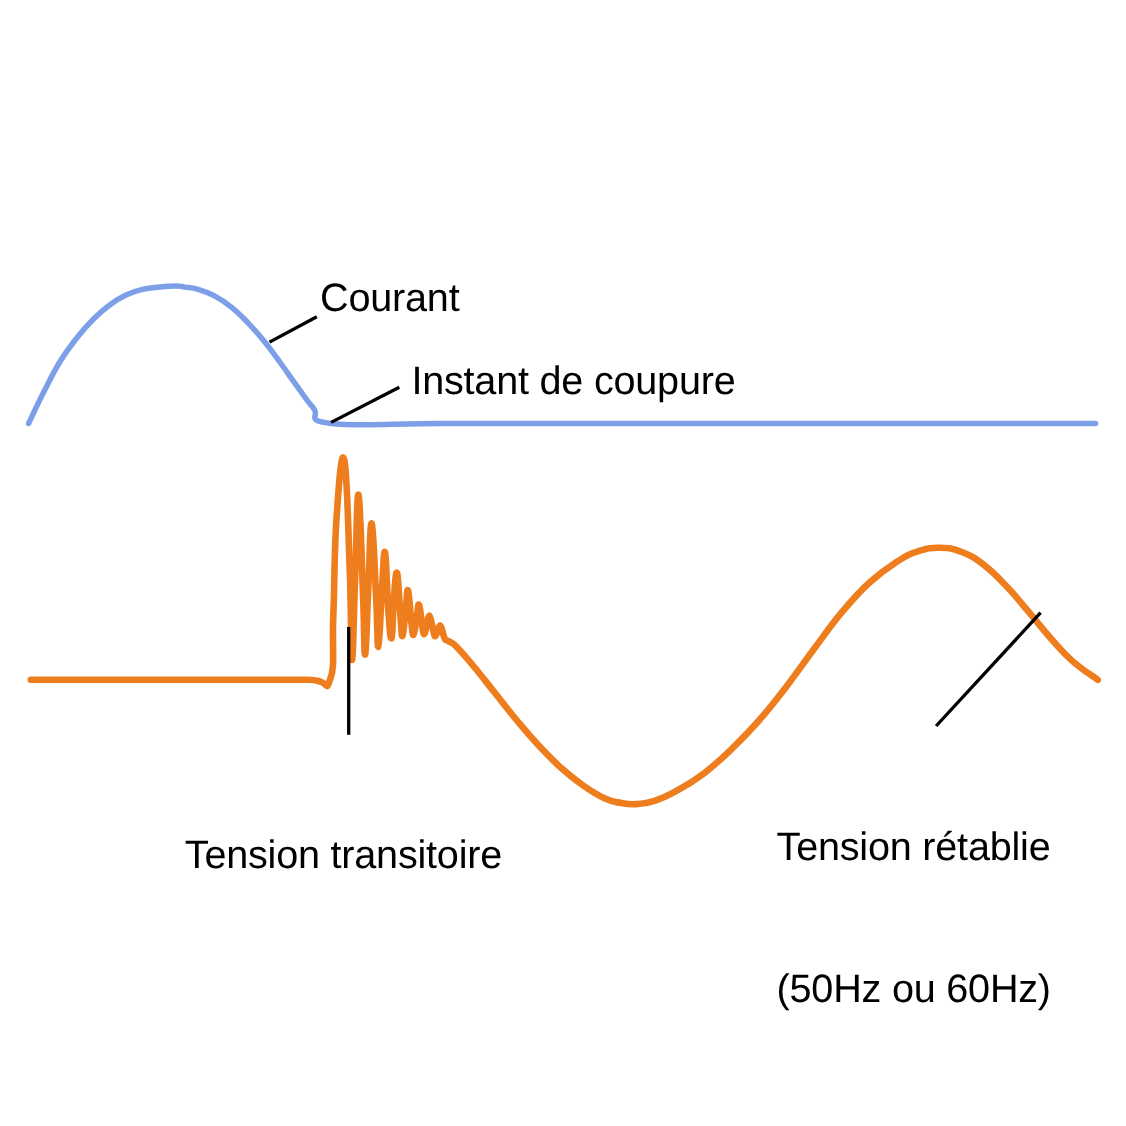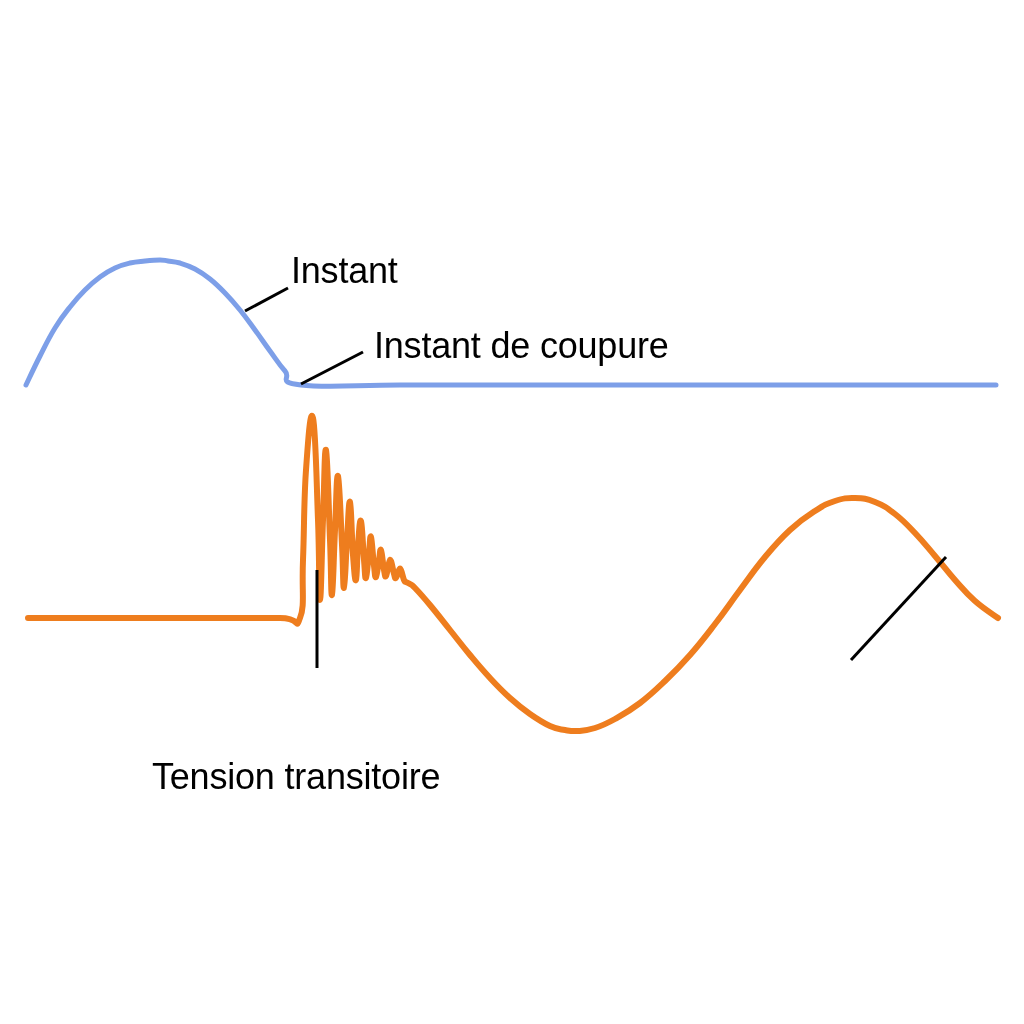--- a/index.html
+++ b/index.html
@@ -26,21 +26,21 @@
     position: absolute;
     color: #000000;
     font-family: "Liberation Sans", sans-serif;
     font-size: 36px;
     line-height: 43px;
     white-space: pre;
     letter-spacing: -0.2px;
   }
   #label-courant { left: 291px; top: 249px; }
   #label-instant { left: 374px; top: 324px; }
-  #label-ttr     { left: 152px; top: 669px; text-align: left; }
+  #label-ttr     { left: 168px; top: 669px; text-align: left; }
   #label-tr      { left: 706px; top: 662px; }
 </style>
 </head>
 <body>
 
 <div id="canvas">
 
   <svg id="plot" viewBox="0 0 1024 1024">
 
     <path id="curve-current" fill="none" stroke="#7d9fe8" stroke-width="5" stroke-linecap="round" stroke-linejoin="round" d="M 26 385 C 29.08 378.62, 33.62 368.54, 40 356 C 46.38 343.46, 48.40 338.78, 55 328 C 61.60 317.22, 63.40 315.36, 70 307 C 76.60 298.64, 78.40 296.60, 85 290 C 91.60 283.40, 93.40 281.84, 100 277 C 106.60 272.16, 108.40 271.08, 115 268 C 121.60 264.92, 123.40 264.54, 130 263 C 136.60 261.46, 138.40 261.66, 145 261 C 151.60 260.34, 154.94 260.00, 160 260 C 165.06 260.00, 163.60 260.34, 168 261 C 172.40 261.66, 174.06 261.24, 180 263 C 185.94 264.76, 188.40 265.48, 195 269 C 201.60 272.52, 203.40 273.72, 210 279 C 216.60 284.28, 218.40 286.18, 225 293 C 231.60 299.82, 233.40 301.86, 240 310 C 246.60 318.14, 248.40 320.98, 255 330 C 261.60 339.02, 263.40 341.98, 270 351 C 276.60 360.02, 278.18 363.52, 285 371 C 291.82 378.48, 275.70 381.92, 301 385 C 326.30 388.08, 356.22 385.00, 400 385 C 443.78 385.00, 456.00 385.00, 500 385 C 544.00 385.00, 556.00 385.00, 600 385 C 644.00 385.00, 656.00 385.00, 700 385 C 744.00 385.00, 756.00 385.00, 800 385 C 844.00 385.00, 856.88 385.00, 900 385 C 943.12 385.00, 974.88 385.00, 996 385"></path>
@@ -49,22 +49,26 @@
 
     <line id="leader-courant" x1="245" y1="311" x2="288" y2="288" stroke="#000000" stroke-width="3"></line>
 
     <line id="leader-instant" x1="301" y1="384" x2="363" y2="352" stroke="#000000" stroke-width="3"></line>
 
     <line id="leader-ttr" x1="317" y1="570" x2="317" y2="668" stroke="#000000" stroke-width="3"></line>
 
     <line id="leader-tr" x1="946" y1="557" x2="851" y2="660" stroke="#000000" stroke-width="3"></line>
   </svg>
 
-  <div class="label" id="label-courant">Instant</div>
+  <div class="label" id="label-courant">Courant</div>
 
   <div class="label" id="label-instant">Instant de coupure</div>
 
   <div class="label" id="label-ttr">
     <div>Tension transitoire</div>
   </div>
 
+  <div class="label" id="label-tr">
+    <div>Tension rétablie</div>
+    <div>(50Hz ou 60Hz)</div>
+  </div>
 
 </div>
 
 </body></html>

